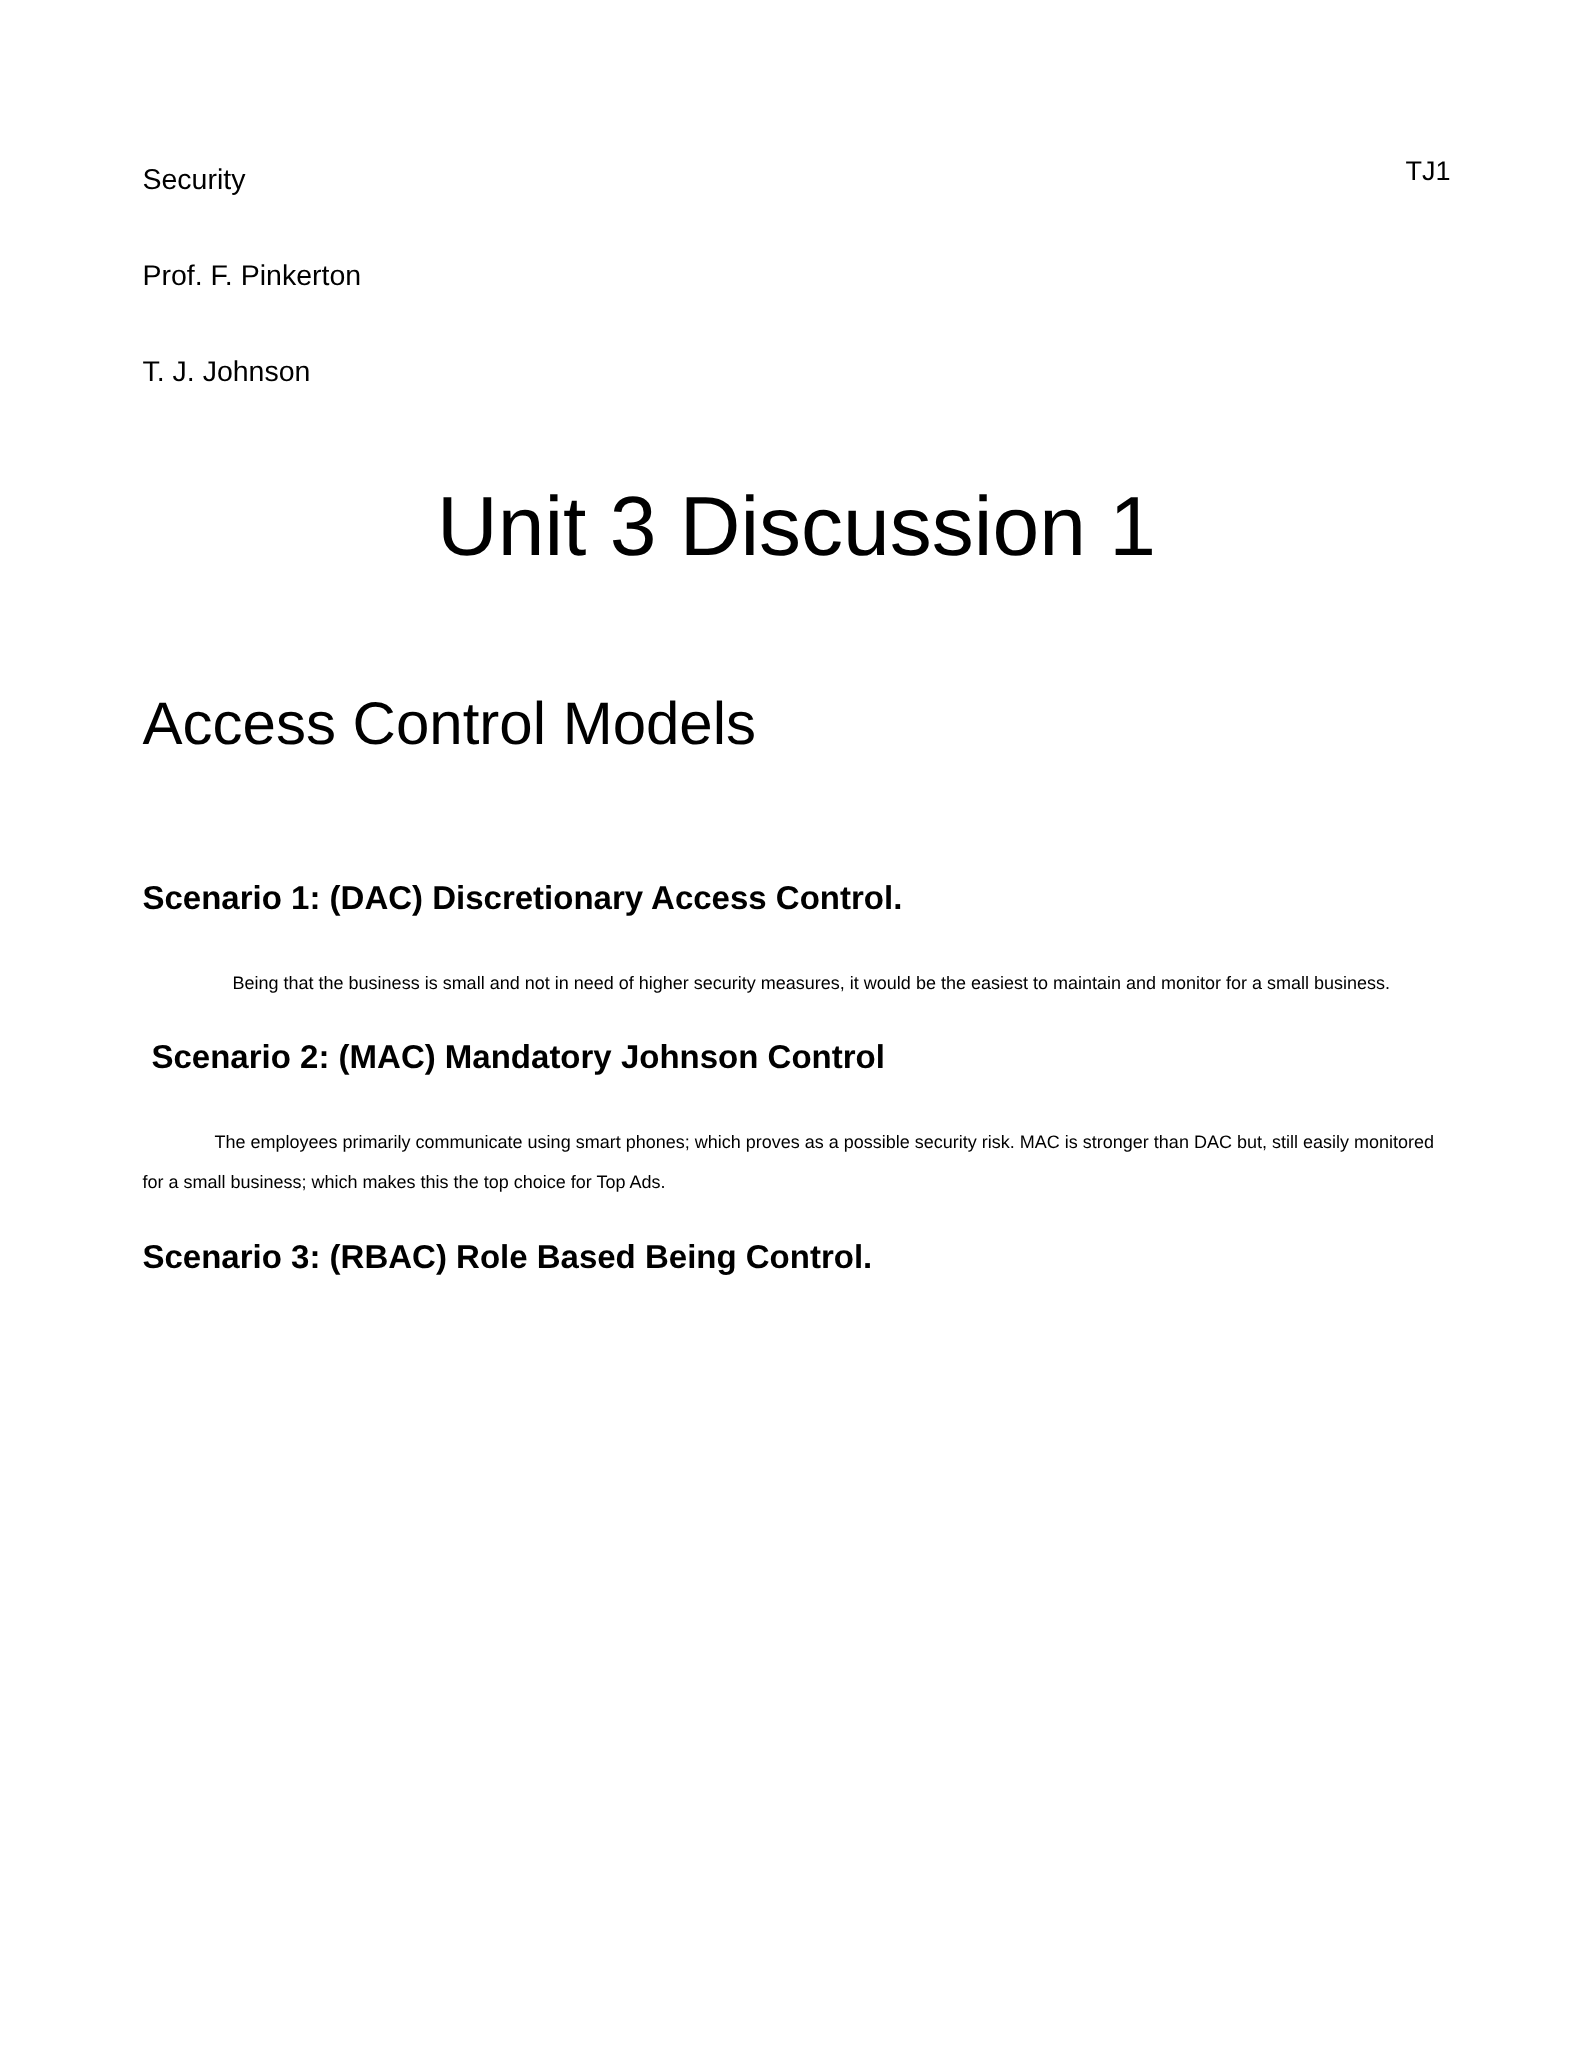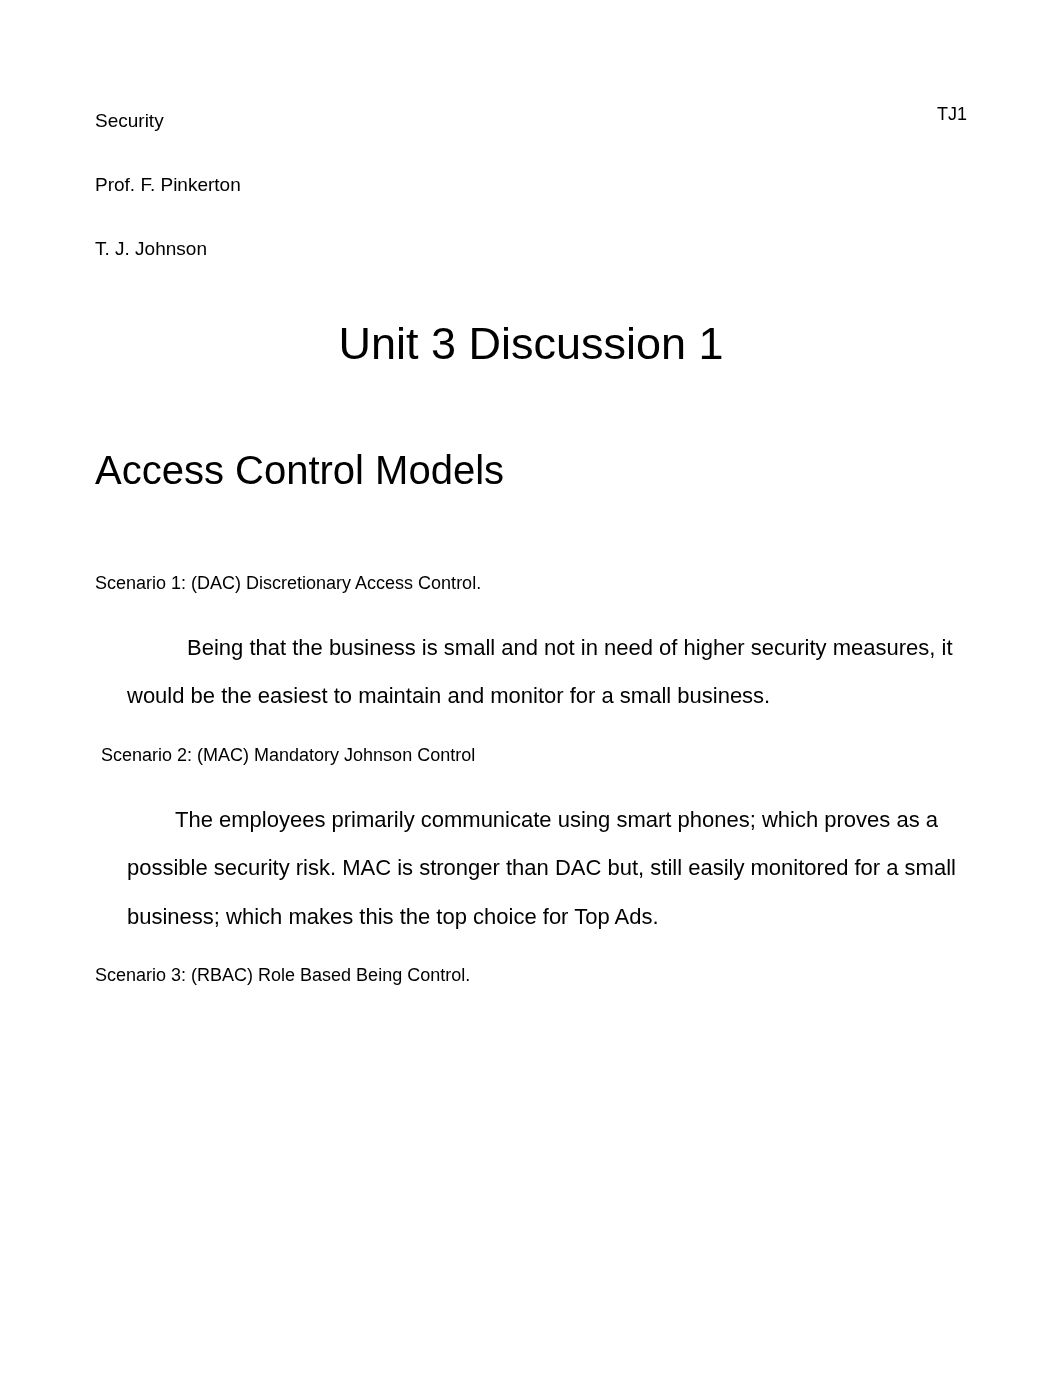--- a/index.html
+++ b/index.html
@@ -24,40 +24,40 @@
       margin-top: 44px;
     }
     .header-block {
       margin-top: 50px;
     }
     .header-line {
       font-size: 19px;
       margin-bottom: 42px;
     }
     .title {
-      font-size: 45px;
+      font-size: 56px;
       text-align: center;
       margin-top: 58px;
       margin-bottom: 78px;
       font-weight: normal;
     }
     .subtitle {
       font-size: 40px;
       margin-bottom: 80px;
       font-weight: normal;
     }
     .scenario-heading {
-      font-size: 18px;
+      font-size: 22px;
       margin-bottom: 30px;
+      font-weight: bold;
     }
     .body-para {
-      font-size: 22px;
+      font-size: 12px;
       line-height: 2.2;
       margin-bottom: 24px;
-      margin-left: 32px;
     }
     .body-para.indent {
       text-indent: 60px;
     }
     .body-para.indent-small {
       text-indent: 48px;
     }
     .scenario-heading.leading-space {
       margin-left: 6px;
     }

